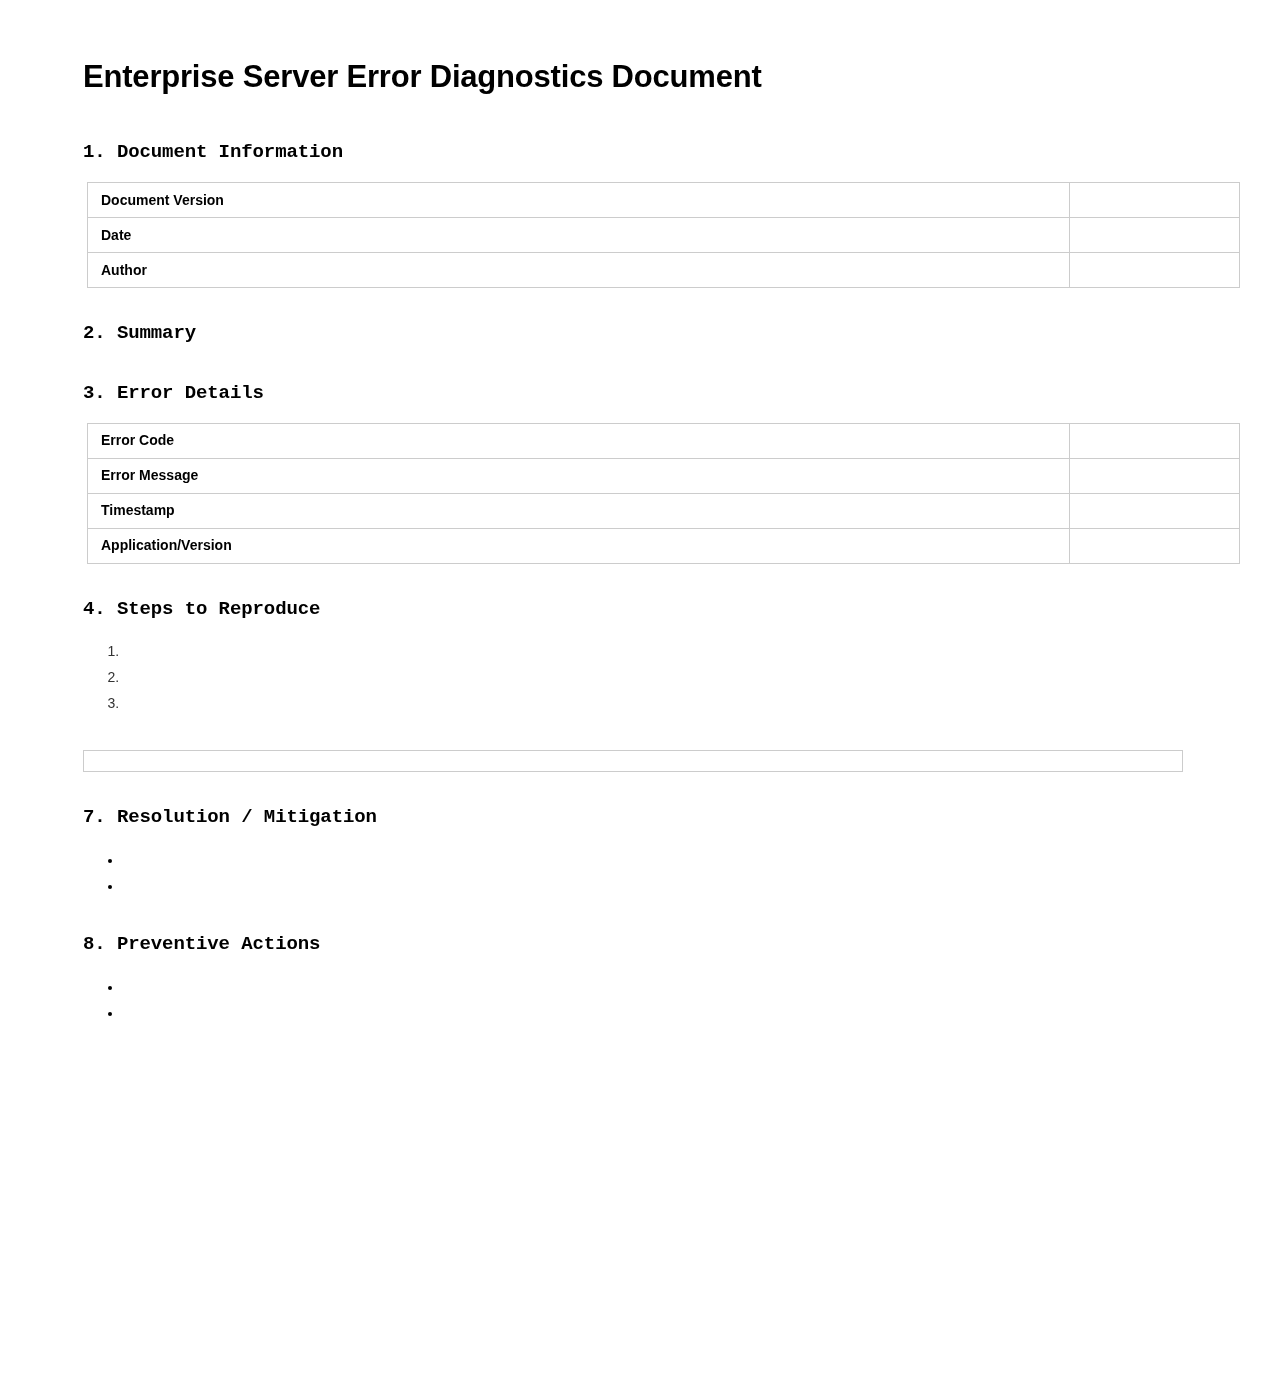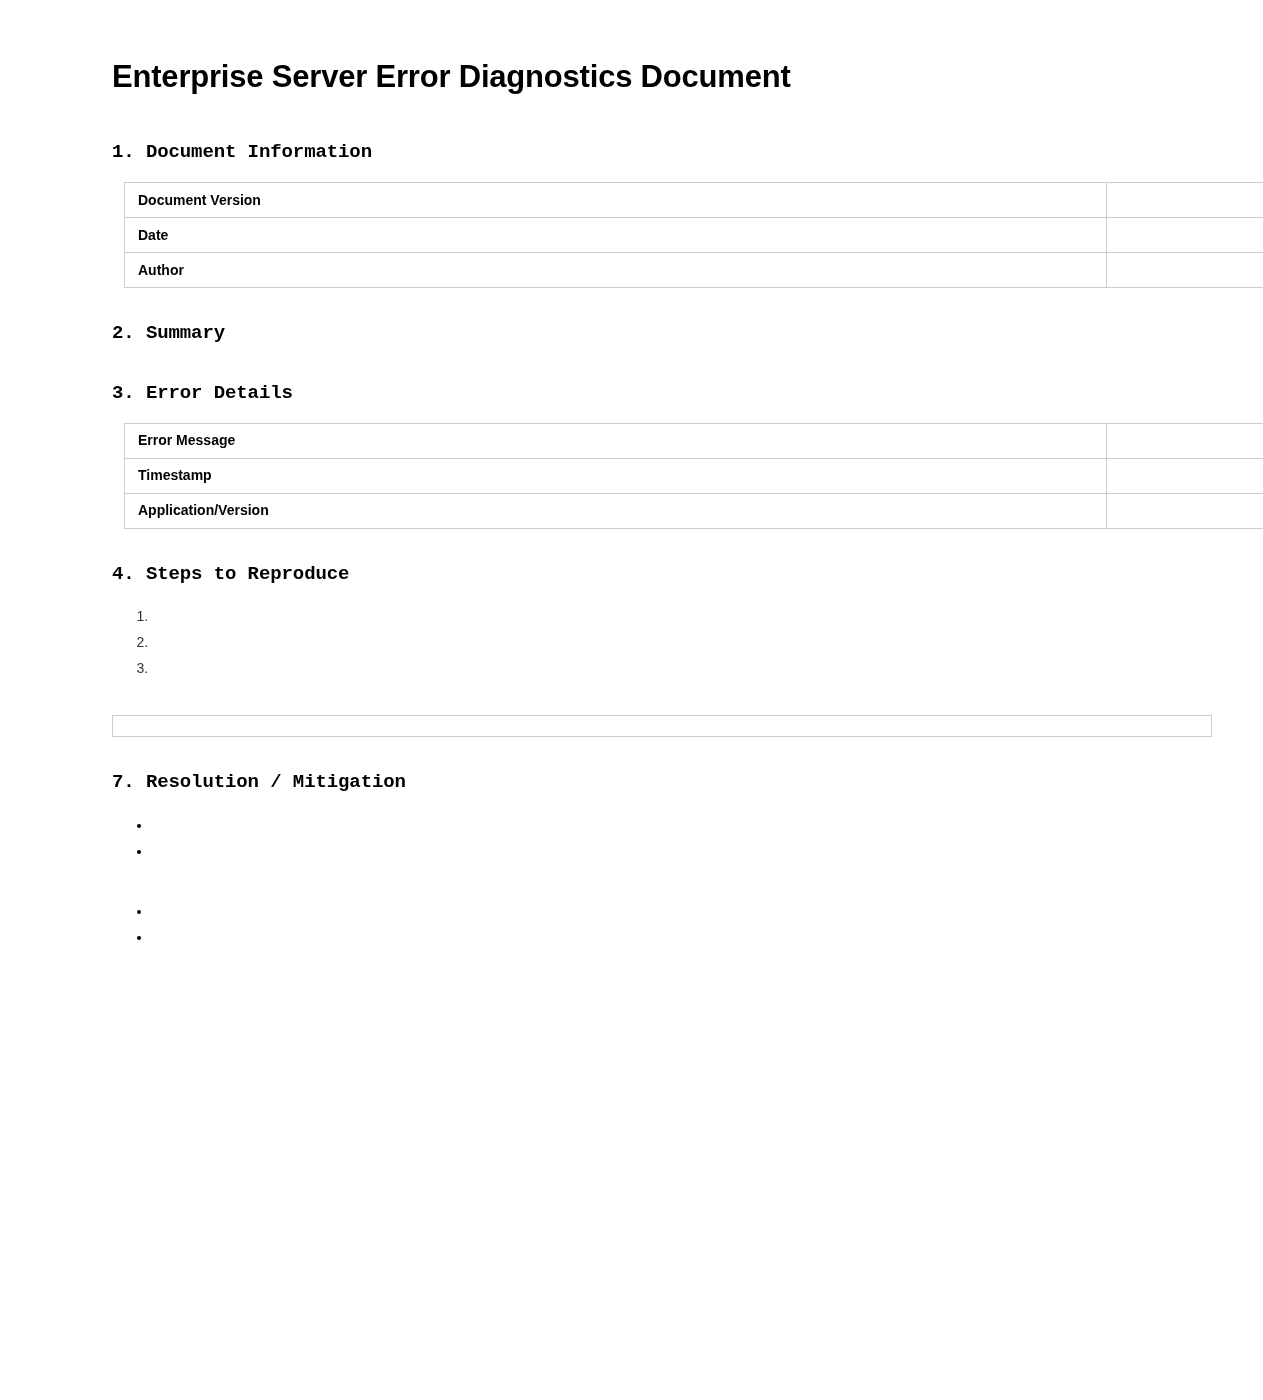--- a/index.html
+++ b/index.html
@@ -11,21 +11,21 @@
     width: 1263px;
     height: 1400px;
     font-family: "Liberation Sans", sans-serif;
     color: #000000;
     -webkit-font-smoothing: antialiased;
   }
   .page {
     box-sizing: border-box;
     width: 1055px;
     min-height: 1400px;
-    padding: 58px 82px 40px 112px;
+    padding: 58px 82px 40px 83px;
     background: #ffffff;
   }
 
   
   .doc-title {
     font-size: 31px;
     font-weight: bold;
     line-height: 1.2;
     margin: 0 0 46px 0;
     letter-spacing: -0.2px;
@@ -45,21 +45,21 @@
   }
   .section.empty-body {
     margin-bottom: 37px;
   }
 
   
   table.info-table {
     border-collapse: collapse;
     width: 1098px;
     table-layout: fixed;
-    margin: 12px;
+    margin: 4px;
   }
   table.info-table td {
     border: 1px solid #cccccc;
     height: 34px;
     padding: 0 13px;
     vertical-align: middle;
     font-size: 14px;
     line-height: 1.3;
   }
   table.info-table td.label-cell {
@@ -144,20 +144,24 @@
     <h2 class="section-heading">2. Summary</h2>
     <div class="section-body"></div>
   </div>
 
   <div class="section">
     <h2 class="section-heading">3. Error Details</h2>
 
     <table class="info-table">
       <tbody>
         <tr>
+          <td class="label-cell">Error Code</td>
+          <td class="value-cell"></td>
+        </tr>
+        <tr>
           <td class="label-cell">Error Message</td>
           <td class="value-cell"></td>
         </tr>
         <tr>
           <td class="label-cell">Timestamp</td>
           <td class="value-cell"></td>
         </tr>
         <tr>
           <td class="label-cell">Application/Version</td>
           <td class="value-cell"></td>
@@ -185,20 +189,21 @@
   <div class="section">
     <h2 class="section-heading">7. Resolution / Mitigation</h2>
 
     <ul class="bullet-list">
       <li></li>
       <li></li>
     </ul>
   </div>
 
   <div class="section">
+    <h2 class="section-heading">8. Preventive Actions</h2>
 
     <ul class="bullet-list">
       <li></li>
       <li></li>
     </ul>
   </div>
 
 </div>
 
 </body></html>

